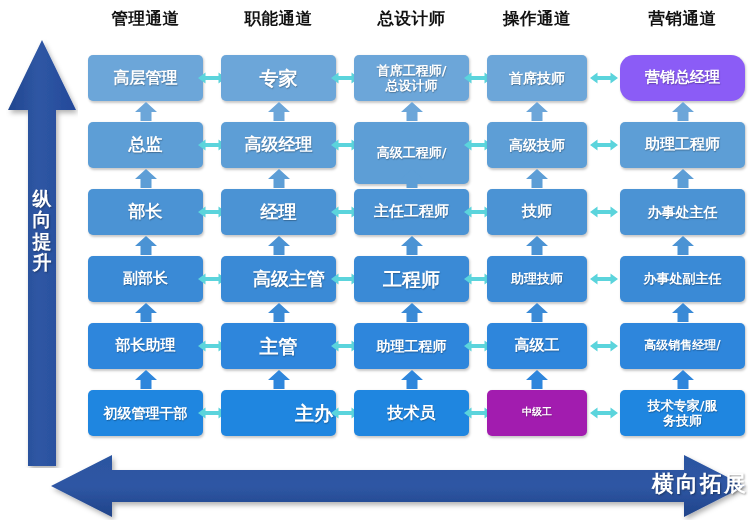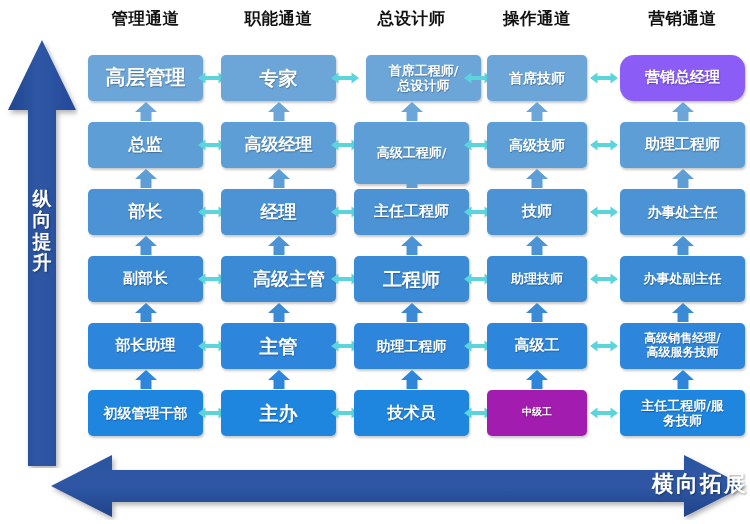--- a/index.html
+++ b/index.html
@@ -161,21 +161,21 @@
         <filter id="hshadow" x="-5%" y="-25%" width="112%" height="160%">
           <feDropShadow dx="2" dy="3" stdDeviation="2.4" flood-color="#000000" flood-opacity="0.30"></feDropShadow>
         </filter>
       </defs>
       <polygon filter="url(#hshadow)" fill="url(#hgrad)" points="3,34 64,3 64,18 636,18 636,3 697,34 636,65 636,50 64,50 64,65"></polygon>
     </svg>
     <div class="horiz-arrow-label">横向拓展</div>
   </div>
 
   <div id="grid">
-      <div class="cell" style="left: 88px; top: 55px; width: 115px; height: 46px; background: rgb(108, 166, 217); font-size: 20px;">
+      <div class="cell" style="left: 88px; top: 55px; width: 115px; height: 46px; background: rgb(108, 166, 217); font-size: 16px;">
         <span class="cell-text">
           <div>高层管理</div>
         </span>
       </div>
       <div class="up-arrow" style="left: 133.5px; top: 101px;">
         <svg width="24" height="21" viewBox="0 0 24 21" xmlns="http://www.w3.org/2000/svg">
           <polygon fill="#6CA6D9" points="12,1 23,11 17.5,11 17.5,20 6.5,20 6.5,11 1,11"></polygon>
         </svg>
       </div>
       <div class="lr-arrow" style="left: 197px; top: 71px;">
@@ -191,21 +191,21 @@
       <div class="up-arrow" style="left: 266.5px; top: 101px;">
         <svg width="24" height="21" viewBox="0 0 24 21" xmlns="http://www.w3.org/2000/svg">
           <polygon fill="#6CA6D9" points="12,1 23,11 17.5,11 17.5,20 6.5,20 6.5,11 1,11"></polygon>
         </svg>
       </div>
       <div class="lr-arrow" style="left: 330px; top: 71px;">
         <svg width="30" height="14" viewBox="0 0 30 14" xmlns="http://www.w3.org/2000/svg">
           <polygon fill="#5BD4DC" points="1,7 8.5,1.5 8.5,5 21.5,5 21.5,1.5 29,7 21.5,12.5 21.5,9 8.5,9 8.5,12.5"></polygon>
         </svg>
       </div>
-      <div class="cell" style="left: 354px; top: 55px; width: 115px; height: 46px; background: rgb(108, 166, 217); font-size: 13px; margin-left: 12px;">
+      <div class="cell" style="left: 354px; top: 55px; width: 115px; height: 46px; background: rgb(108, 166, 217); font-size: 13px;">
         <span class="cell-text">
           <div>首席工程师/</div>
           <div>总设计师</div>
         </span>
       </div>
       <div class="up-arrow" style="left: 399.5px; top: 101px;">
         <svg width="24" height="21" viewBox="0 0 24 21" xmlns="http://www.w3.org/2000/svg">
           <polygon fill="#6CA6D9" points="12,1 23,11 17.5,11 17.5,20 6.5,20 6.5,11 1,11"></polygon>
         </svg>
       </div>
@@ -505,39 +505,38 @@
         </svg>
       </div>
       <div class="lr-arrow" style="left: 588.5px; top: 339px;">
         <svg width="30" height="14" viewBox="0 0 30 14" xmlns="http://www.w3.org/2000/svg">
           <polygon fill="#5BD4DC" points="1,7 8.5,1.5 8.5,5 21.5,5 21.5,1.5 29,7 21.5,12.5 21.5,9 8.5,9 8.5,12.5"></polygon>
         </svg>
       </div>
       <div class="cell" style="left: 620px; top: 323px; width: 125px; height: 46px; background: rgb(46, 134, 220); font-size: 12px;">
         <span class="cell-text">
           <div>高级销售经理/</div>
-          <div>高级服务技师</div>
         </span>
       </div>
       <div class="up-arrow" style="left: 670.5px; top: 369px;">
         <svg width="24" height="21" viewBox="0 0 24 21" xmlns="http://www.w3.org/2000/svg">
           <polygon fill="#2E86DC" points="12,1 23,11 17.5,11 17.5,20 6.5,20 6.5,11 1,11"></polygon>
         </svg>
       </div>
       <div class="cell" style="left: 88px; top: 390px; width: 115px; height: 46px; background: rgb(31, 134, 224); font-size: 14px;">
         <span class="cell-text">
           <div>初级管理干部</div>
         </span>
       </div>
       <div class="lr-arrow" style="left: 197px; top: 406px;">
         <svg width="30" height="14" viewBox="0 0 30 14" xmlns="http://www.w3.org/2000/svg">
           <polygon fill="#5BD4DC" points="1,7 8.5,1.5 8.5,5 21.5,5 21.5,1.5 29,7 21.5,12.5 21.5,9 8.5,9 8.5,12.5"></polygon>
         </svg>
       </div>
-      <div class="cell" style="left: 221px; top: 390px; width: 115px; height: 46px; background: rgb(31, 134, 224); font-size: 19px;">
+      <div class="cell" style="left: 221px; top: 390px; width: 115px; height: 46px; background: rgb(31, 134, 224); font-size: 19px; text-align: right;">
         <span class="cell-text">
           <div>主办</div>
         </span>
       </div>
       <div class="lr-arrow" style="left: 330px; top: 406px;">
         <svg width="30" height="14" viewBox="0 0 30 14" xmlns="http://www.w3.org/2000/svg">
           <polygon fill="#5BD4DC" points="1,7 8.5,1.5 8.5,5 21.5,5 21.5,1.5 29,7 21.5,12.5 21.5,9 8.5,9 8.5,12.5"></polygon>
         </svg>
       </div>
       <div class="cell" style="left: 354px; top: 390px; width: 115px; height: 46px; background: rgb(31, 134, 224); font-size: 16px;">
@@ -555,18 +554,18 @@
           <div>中级工</div>
         </span>
       </div>
       <div class="lr-arrow" style="left: 588.5px; top: 406px;">
         <svg width="30" height="14" viewBox="0 0 30 14" xmlns="http://www.w3.org/2000/svg">
           <polygon fill="#5BD4DC" points="1,7 8.5,1.5 8.5,5 21.5,5 21.5,1.5 29,7 21.5,12.5 21.5,9 8.5,9 8.5,12.5"></polygon>
         </svg>
       </div>
       <div class="cell" style="left: 620px; top: 390px; width: 125px; height: 46px; background: rgb(31, 134, 224); font-size: 13px;">
         <span class="cell-text">
-          <div>主任工程师/服</div>
+          <div>技术专家/服</div>
           <div>务技师</div>
         </span>
       </div>
     </div>
 </div>
 
 </body></html>

